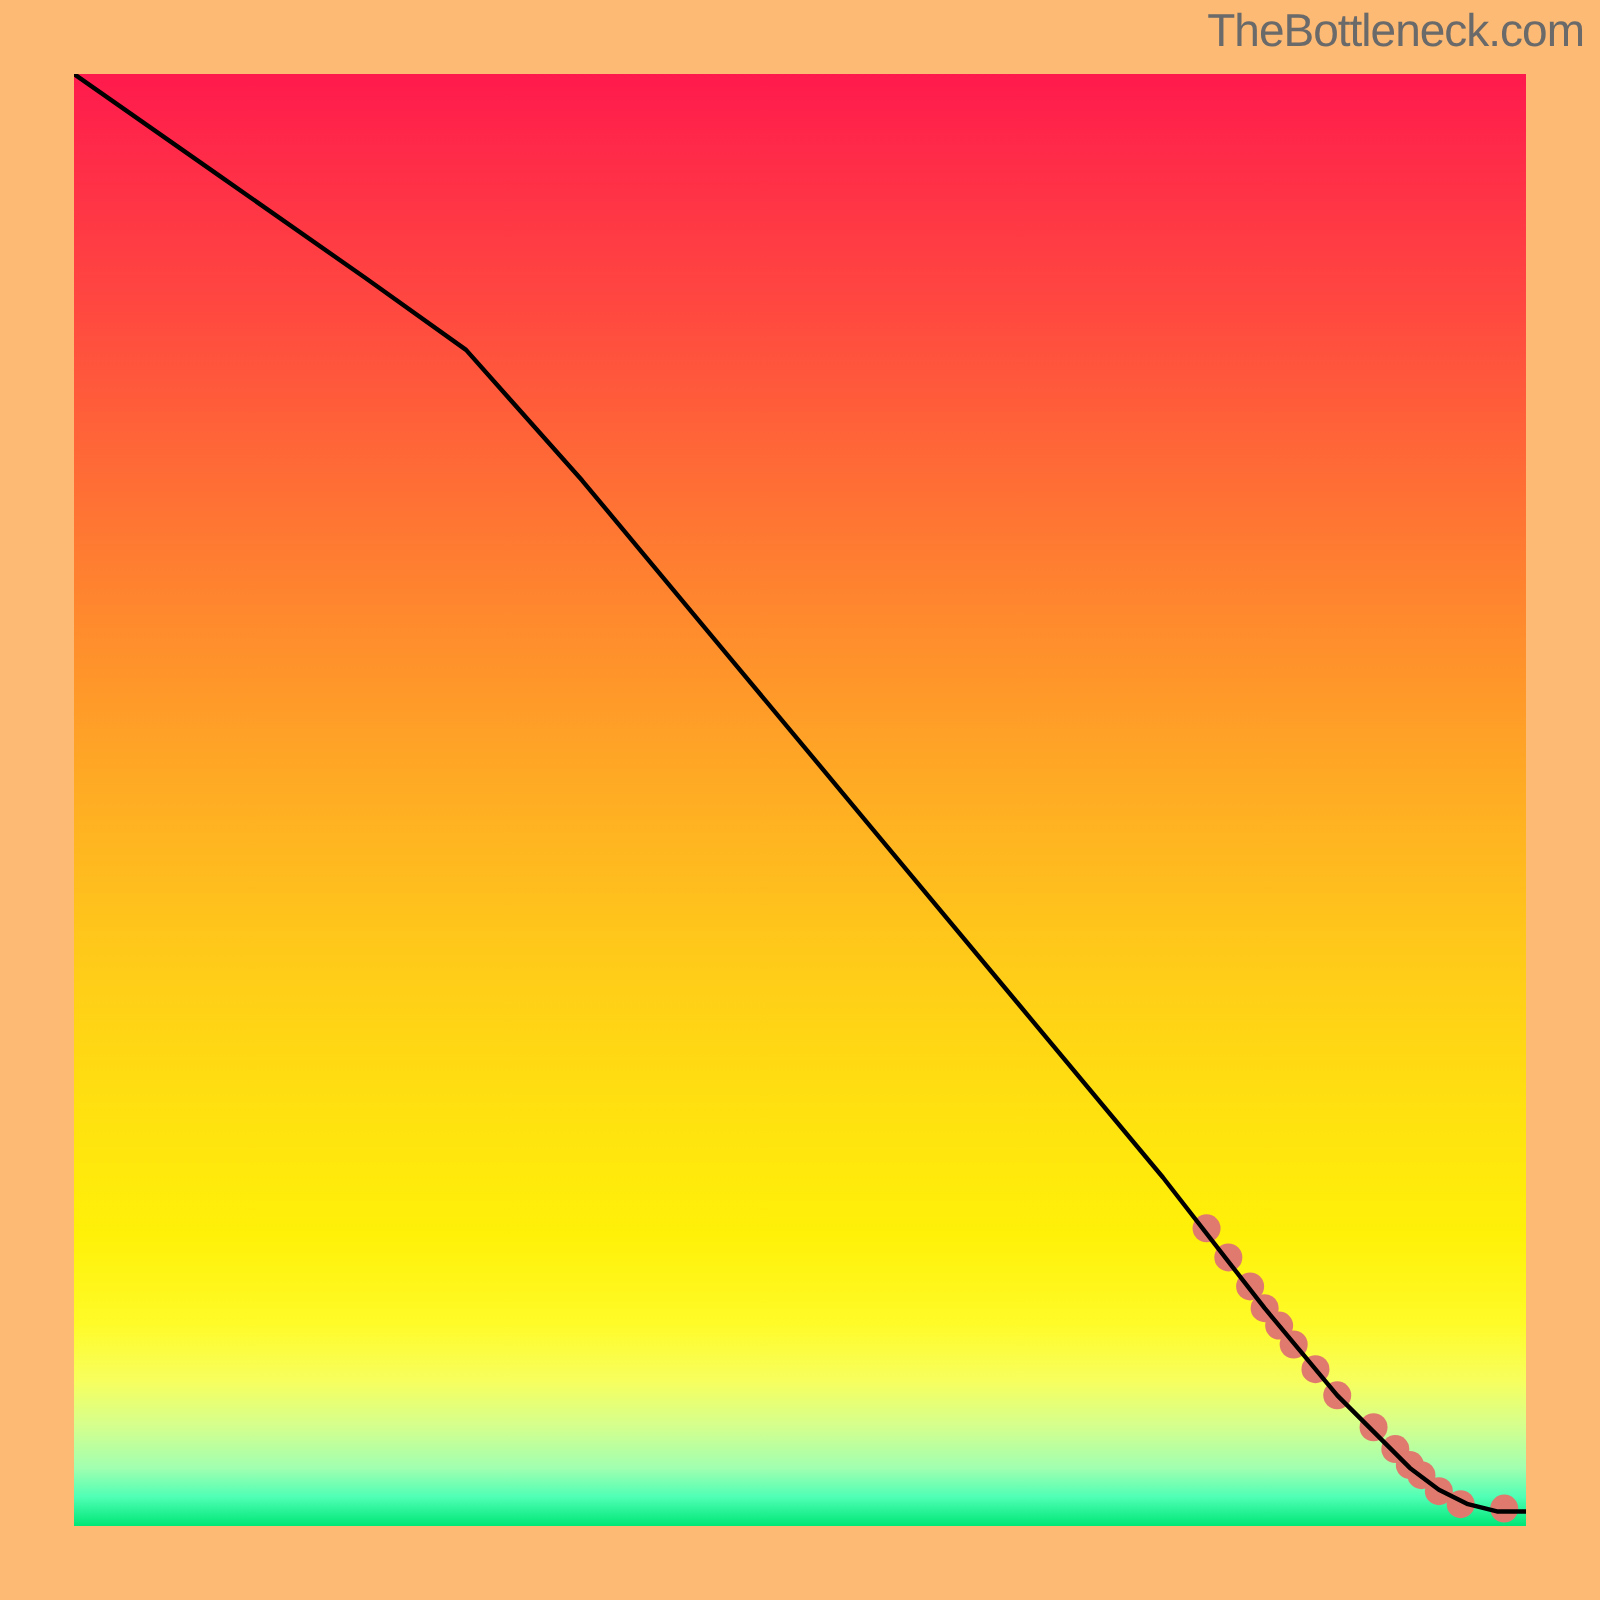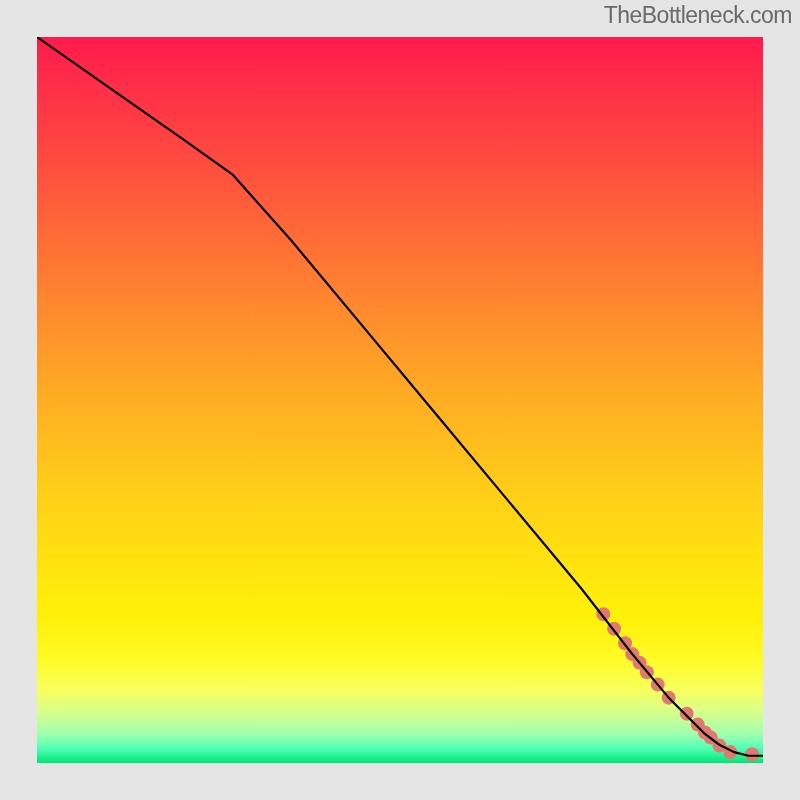--- a/index.html
+++ b/index.html
@@ -8,21 +8,21 @@
     width: 800px;
     height: 800px;
     overflow: hidden;
     background: #000;
     font-family: Arial, Helvetica, sans-serif;
   }
   .frame {
     position: relative;
     width: 800px;
     height: 800px;
-    background: #e5e5e5;
+    background: #fdba74;
   }
   .plot-area {
     position: absolute;
     left: 37px;
     top: 37px;
     width: 726px;
     height: 726px;
     
     background: linear-gradient(to bottom,
       #ff1a4d 0%,

